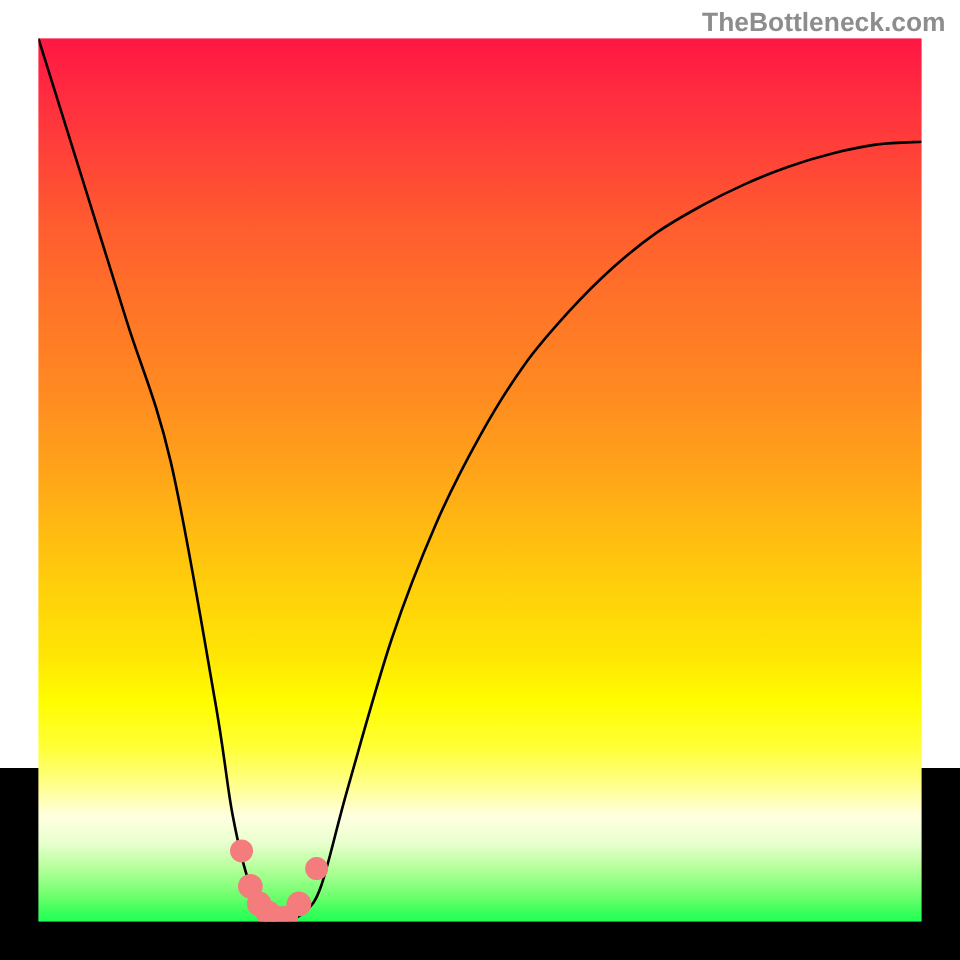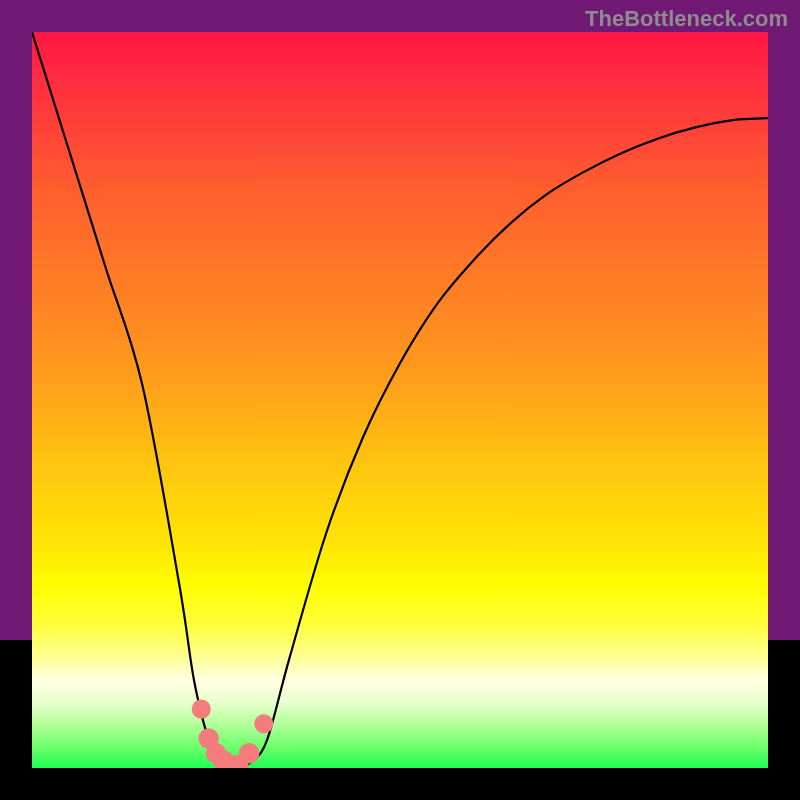--- a/index.html
+++ b/index.html
@@ -6,21 +6,21 @@
     margin: 0;
     padding: 0;
     width: 800px;
     height: 800px;
     background: #000000;
     overflow: hidden;
   }
   .outer {
     width: 800px;
     height: 640px;
-    background: #701a75;
+    background: #ffffff;
     position: relative;
   }
   .watermark {
     position: absolute;
     top: 6px;
     right: 12px;
     font-family: Arial, Helvetica, sans-serif;
     font-size: 22px;
     font-weight: 600;
     color: #8d8d8d;

